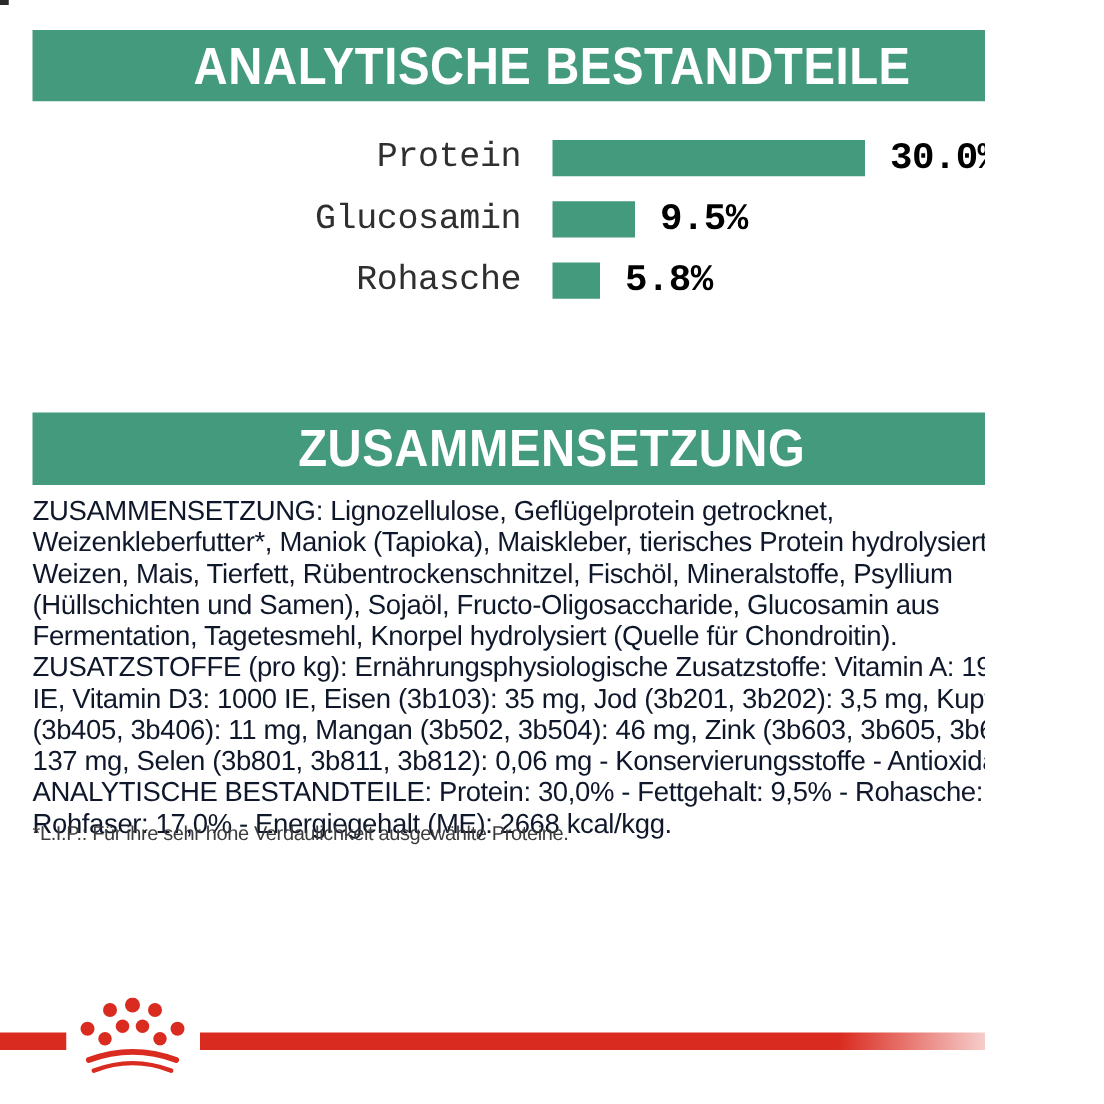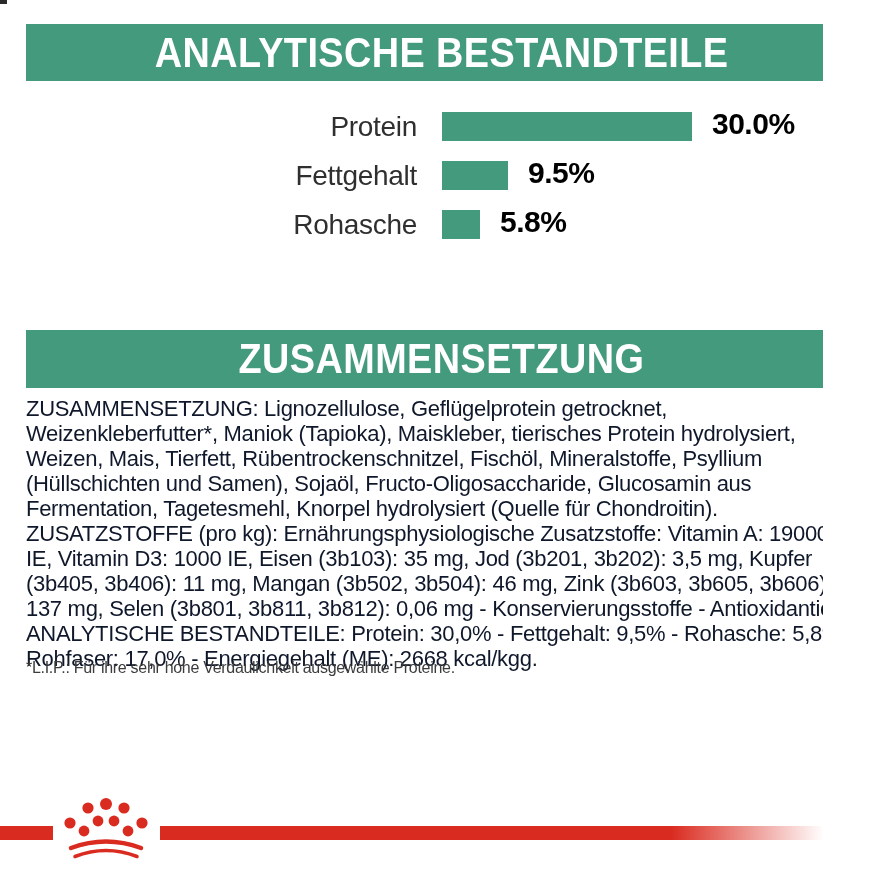--- a/index.html
+++ b/index.html
@@ -1,33 +1,33 @@
 <!DOCTYPE html>
 <html style="--green: #449a7c; --red: #da2b20;"><head>
 <meta charset="utf-8">
 <style>
   :root { --green:#449a7c; --red:#da2b20; }
   html,body { margin:0; padding:0; background:#fff; }
   .page {
     position:relative; width:788px; height:883px; background:#ffffff;
-    font-family:"Liberation Sans", sans-serif; overflow:hidden;padding-left:35px;
+    font-family:"Liberation Sans", sans-serif; overflow:hidden;
   }
   .corner-artifact { position:absolute; left:0; top:0; width:7px; height:4px; background:#2a2a2a; }
   .banner {
     position:absolute; left:26px; width:831px; height:58px;
     background:var(--green); display:flex; align-items:center; justify-content:center;
   }
   .banner-analytical { top:24px; height:57px; }
   .banner-composition { top:330px; }
   .banner-title {
     color:#ffffff; font-weight:700; font-size:42px; letter-spacing:0.5px;
     transform:scaleX(0.9); transform-origin:center; white-space:nowrap; line-height:1;
   }
   .chart { position:absolute; left:0; top:112px; width:883px; }
-  .chart-row { display:flex; align-items:flex-end; height:29px; margin-bottom:20px; }
+  .chart-row { display:flex; align-items:center; height:29px; margin-bottom:20px;font-family:Liberation Mono, monospace; }
   .chart-category-label {
     width:417px; text-align:right; font-size:28px; color:#2f2f2f;
     letter-spacing:-0.3px; line-height:29px;
   }
   .chart-bar { height:29px; background:var(--green); margin-left:25px; }
   .chart-value-label { margin-left:20px; font-weight:700; font-size:30px; color:#000000; letter-spacing:-0.5px; }
   .body-text {
     position:absolute; left:26px; top:396px; width:833px; margin:0;
     font-size:22px; line-height:25px; letter-spacing:-0.3px; color:#0f172a;
   }
@@ -53,21 +53,21 @@
     <span class="banner-title">ANALYTISCHE BESTANDTEILE</span>
   </div>
 
   <div class="chart">
       <div class="chart-row">
         <span class="chart-category-label">Protein</span>
         <div class="chart-bar" style="width: 250px; background: rgb(68, 154, 124);"></div>
         <span class="chart-value-label">30.0%</span>
       </div>
       <div class="chart-row">
-        <span class="chart-category-label">Fettgehalt</span>
+        <span class="chart-category-label">Glucosamin</span>
         <div class="chart-bar" style="width: 66px; background: rgb(68, 154, 124);"></div>
         <span class="chart-value-label">9.5%</span>
       </div>
       <div class="chart-row">
         <span class="chart-category-label">Rohasche</span>
         <div class="chart-bar" style="width: 38px; background: rgb(68, 154, 124);"></div>
         <span class="chart-value-label">5.8%</span>
       </div>
     </div>
 

